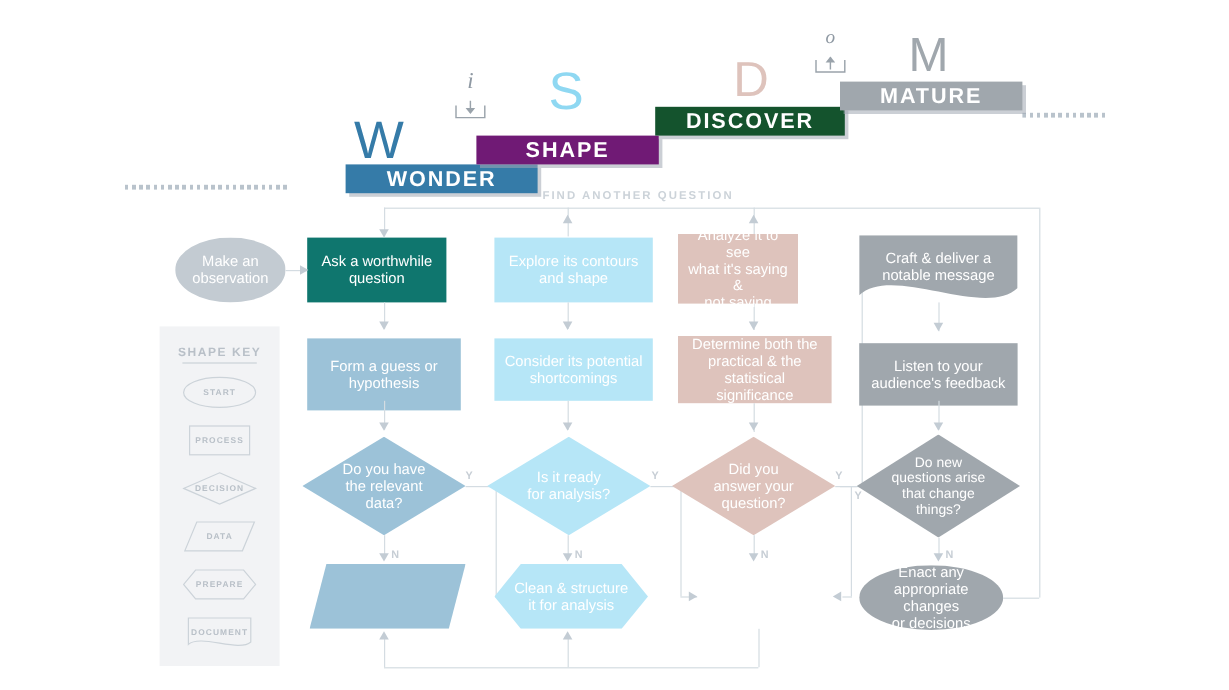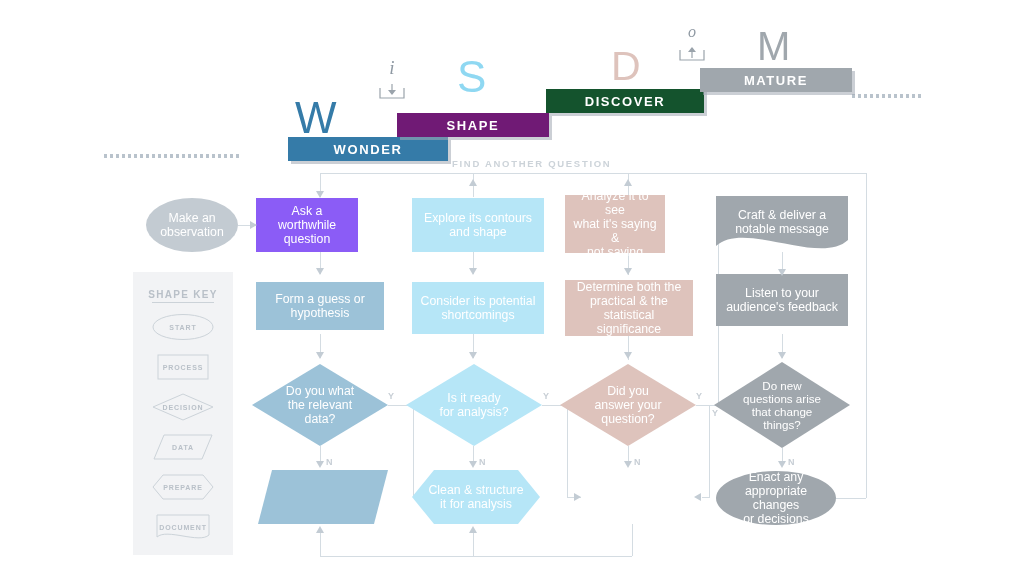--- a/index.html
+++ b/index.html
@@ -5,21 +5,21 @@
   * { box-sizing: border-box; margin:0; padding:0; }
   html,body { width:1024px; height:575px; background:#ffffff; overflow:hidden; }
   body { font-family:"Liberation Sans", sans-serif; position:relative; }
 
   #stage { position:relative; width:1024px; height:575px; }
 
   
   .bar {
     position:absolute; height:24px; color:#ffffff;
     font-family:"Liberation Sans", sans-serif;
-    font-size:13px; letter-spacing:1.6px; font-weight:700;
+    font-size:18px; letter-spacing:1.6px; font-weight:700;
     display:flex; align-items:center; justify-content:center;
     box-shadow: 3px 3px 0 0 rgba(160,168,178,.55);
   }
   .bigletter {
     position:absolute; font-family:"Liberation Sans", sans-serif;
     font-weight:400; line-height:1;
   }
   .dots-left, .dots-right {
     position:absolute; height:4px;
     background-image:repeating-linear-gradient(to right,#b9c3cc 0 3px, transparent 3px 6px);
@@ -184,41 +184,41 @@
   <div class="node" style="left:146px; top:198px; width:92px; height:54px;">
     <svg class="shape" viewBox="0 0 92 54" preserveAspectRatio="none">
       <ellipse cx="46" cy="27" rx="46" ry="27" fill="#c3cbd2"></ellipse>
     </svg>
     <span class="lbl">Make an
 observation</span>
   </div>
   <div class="ln h" style="left:238px; top:225px; width:18px;"></div>
   <div class="arrow right" style="left:250px; top:221px;"></div>
 
-  <div class="node" style="left:256px; top:198px; width:102px; height:54px; background:#8b5cf6;">
+  <div class="node" style="left:256px; top:198px; width:116px; height:54px; background:#0f766e;">
     <span class="lbl">Ask a worthwhile
 question</span>
   </div>
 
   <div class="ln v" style="left:320px; top:252px; height:22px;"></div>
   <div class="arrow down" style="left:316px; top:268px;"></div>
 
-  <div class="node" style="left:256px; top:282px; width:128px; height:48px; background:#9cc2d8;">
+  <div class="node" style="left:256px; top:282px; width:128px; height:60px; background:#9cc2d8;">
     <span class="lbl">Form a guess or
 hypothesis</span>
   </div>
 
   <div class="ln v" style="left:320px; top:334px; height:24px;"></div>
   <div class="arrow down" style="left:316px; top:352px;"></div>
 
   <div class="node" style="left:252px; top:364px; width:136px; height:82px;">
     <svg class="shape" viewBox="0 0 136 82" preserveAspectRatio="none">
       <polygon points="68,0 136,41 68,82 0,41" fill="#9cc2d8"></polygon>
     </svg>
-    <span class="lbl">Do you what
+    <span class="lbl">Do you have
 the relevant
 data?</span>
   </div>
   <div class="yn" style="left:388px; top:391px;">Y</div>
   <div class="yn" style="left:326px; top:457px;">N</div>
 
   <div class="ln v" style="left:320px; top:446px; height:20px;"></div>
   <div class="arrow down" style="left:316px; top:461px;"></div>
 
   <div class="node" style="left:258px; top:470px; width:130px; height:54px;">
@@ -316,21 +316,21 @@
     <svg class="shape" viewBox="0 0 132 58" preserveAspectRatio="none">
       <path d="M0,0 H132 V44 C104,70 28,24 0,50 Z" fill="#a0a7ad"></path>
     </svg>
     <span class="lbl" style="margin-top:-6px;">Craft &amp; deliver a
 notable message</span>
   </div>
 
   <div class="ln v" style="left:782px; top:252px; height:24px;"></div>
   <div class="arrow down" style="left:778px; top:269px;"></div>
 
-  <div class="node" style="left:716px; top:274px; width:132px; height:52px; background:#a0a7ad;">
+  <div class="node" style="left:716px; top:286px; width:132px; height:52px; background:#a0a7ad;">
     <span class="lbl">Listen to your
 audience's feedback</span>
   </div>
 
   <div class="ln v" style="left:782px; top:334px; height:24px;"></div>
   <div class="arrow down" style="left:778px; top:352px;"></div>
 
   <div class="node" style="left:714px; top:362px; width:136px; height:86px; font-size:11.6px;">
     <svg class="shape" viewBox="0 0 136 86" preserveAspectRatio="none">
       <polygon points="68,0 136,43 68,86 0,43" fill="#a0a7ad"></polygon>

